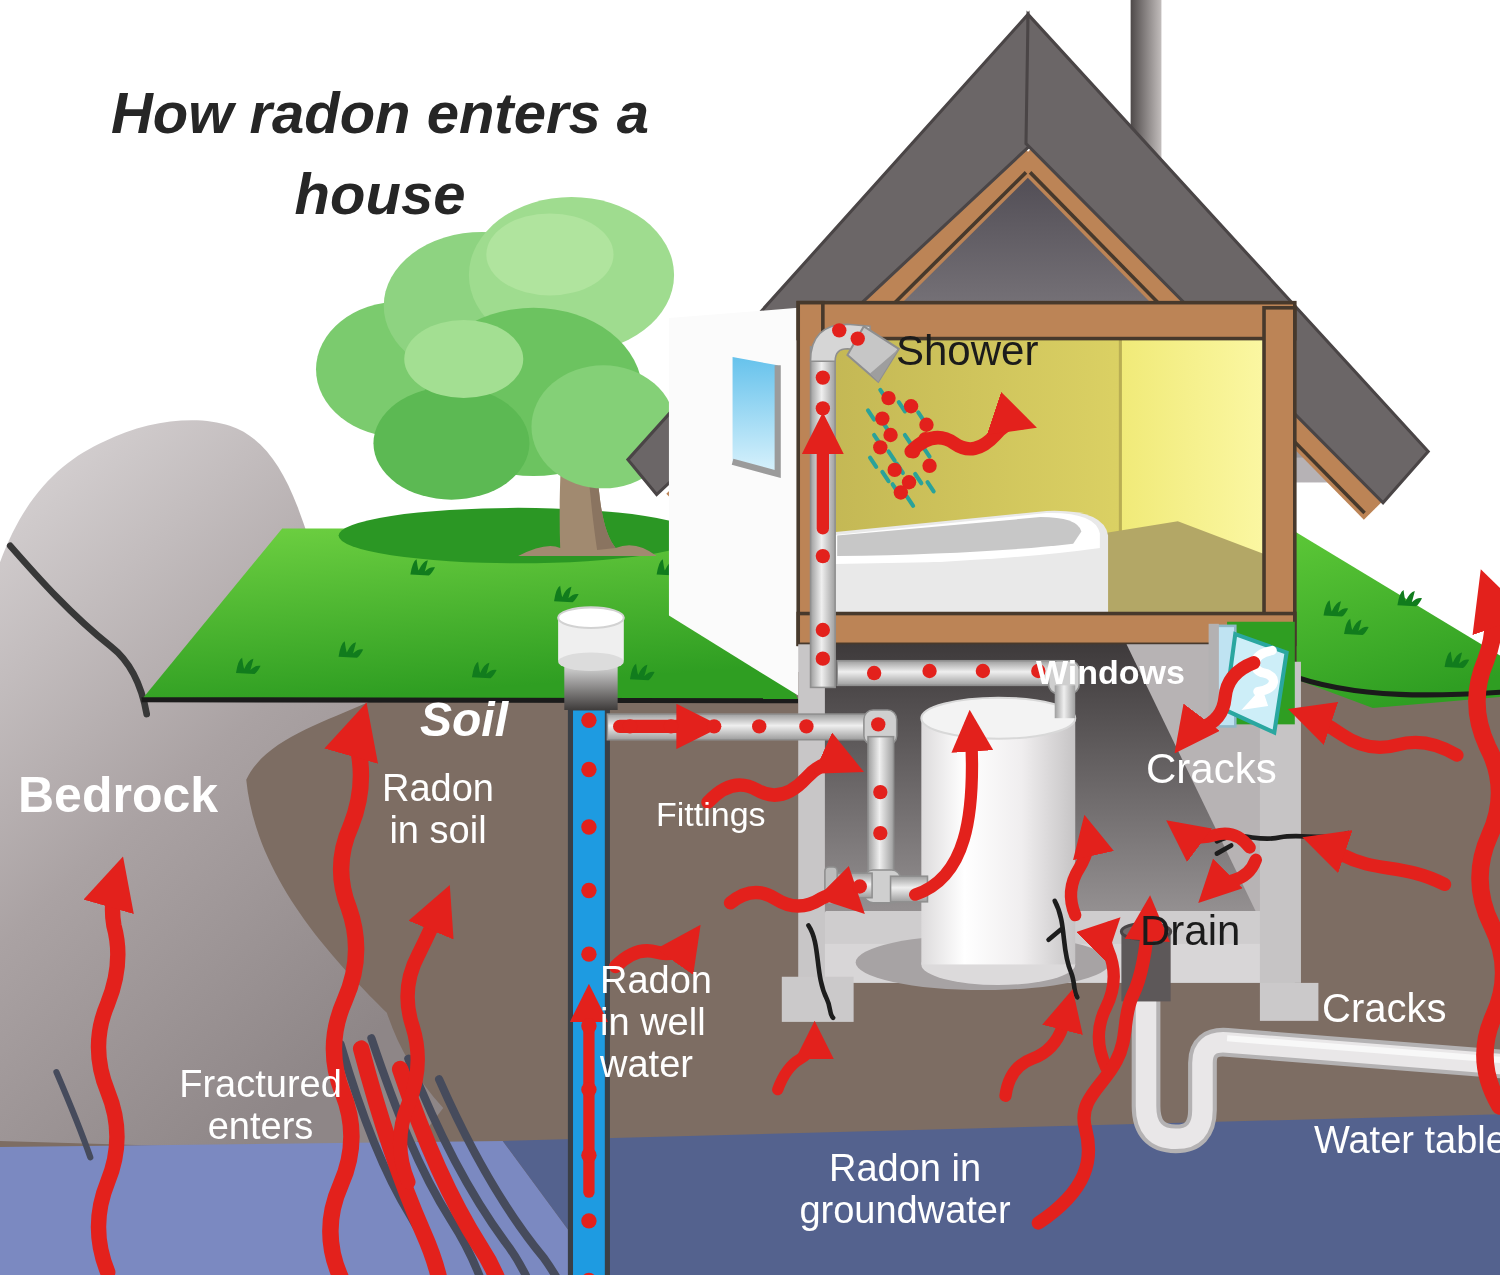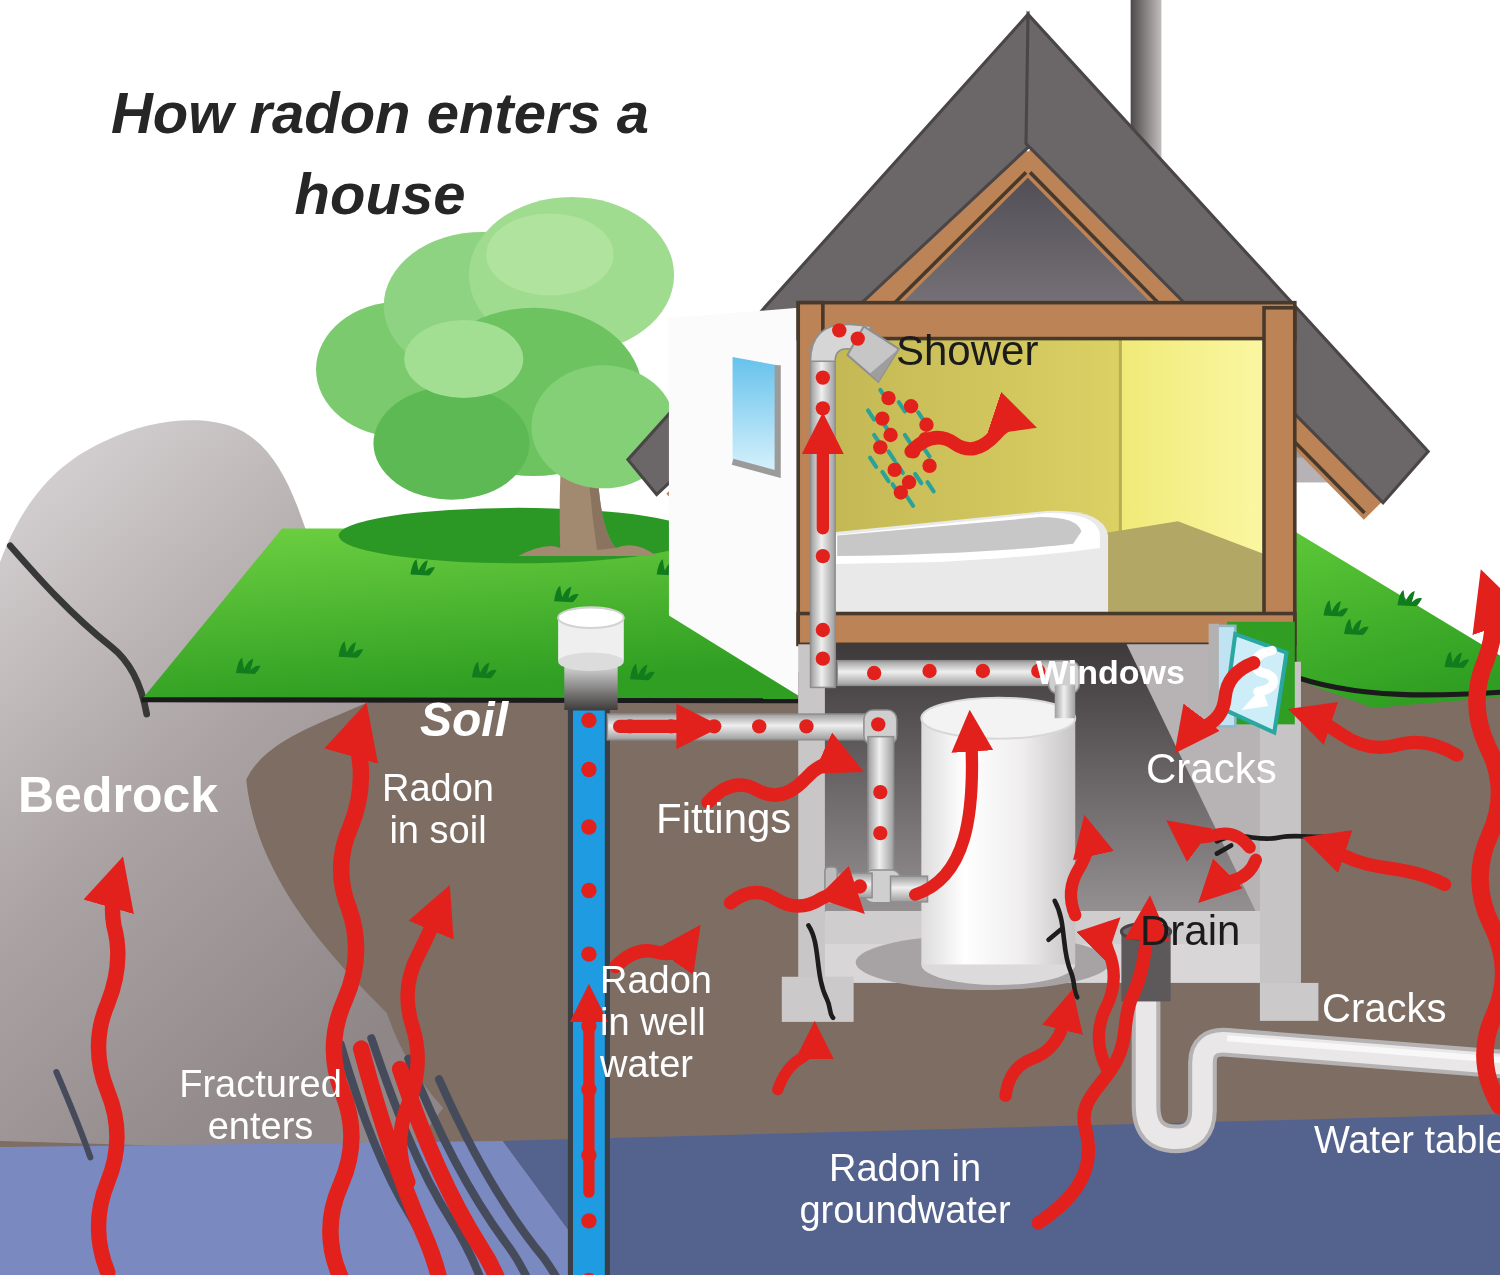--- a/index.html
+++ b/index.html
@@ -378,20 +378,20 @@
 <div class="lbl w" style="left:1036px;top:654px;font-size:34px;font-weight:bold;">Windows</div>
 <div class="lbl w" style="left:1106px;top:746px;font-size:42px;margin-left:40px;">Cracks</div>
 <div class="lbl k" style="left:1140px;top:908px;font-size:42px;">Drain</div>
 <div class="lbl w" style="left:1322px;top:986px;font-size:40px;">Cracks</div>
 <div class="lbl w" style="left:1314px;top:1120px;font-size:38px;">Water table</div>
 <div class="lbl w ctr" style="left:780px;top:1148px;width:250px;font-size:38px;">Radon in
 groundwater</div>
 <div class="lbl w" style="left:600px;top:960px;font-size:38px;">Radon
 in well
 water</div>
-<div class="lbl w" style="left:656px;top:796px;font-size:42px;">Fittings</div>
+<div class="lbl w" style="left:656px;top:796px;font-size:34px;">Fittings</div>
 <div class="lbl w b" style="left:420px;top:694px;font-size:48px;font-style:italic;">Soil</div>
 <div class="lbl w ctr" style="left:358px;top:768px;width:160px;font-size:38px;">Radon
 in soil</div>
 <div class="lbl w b" style="left:18px;top:768px;font-size:50px;">Bedrock</div>
 <div class="lbl w ctr" style="left:168px;top:1064px;width:185px;font-size:38px;">Fractured
 enters</div>
 </div>
 
 </body></html>

